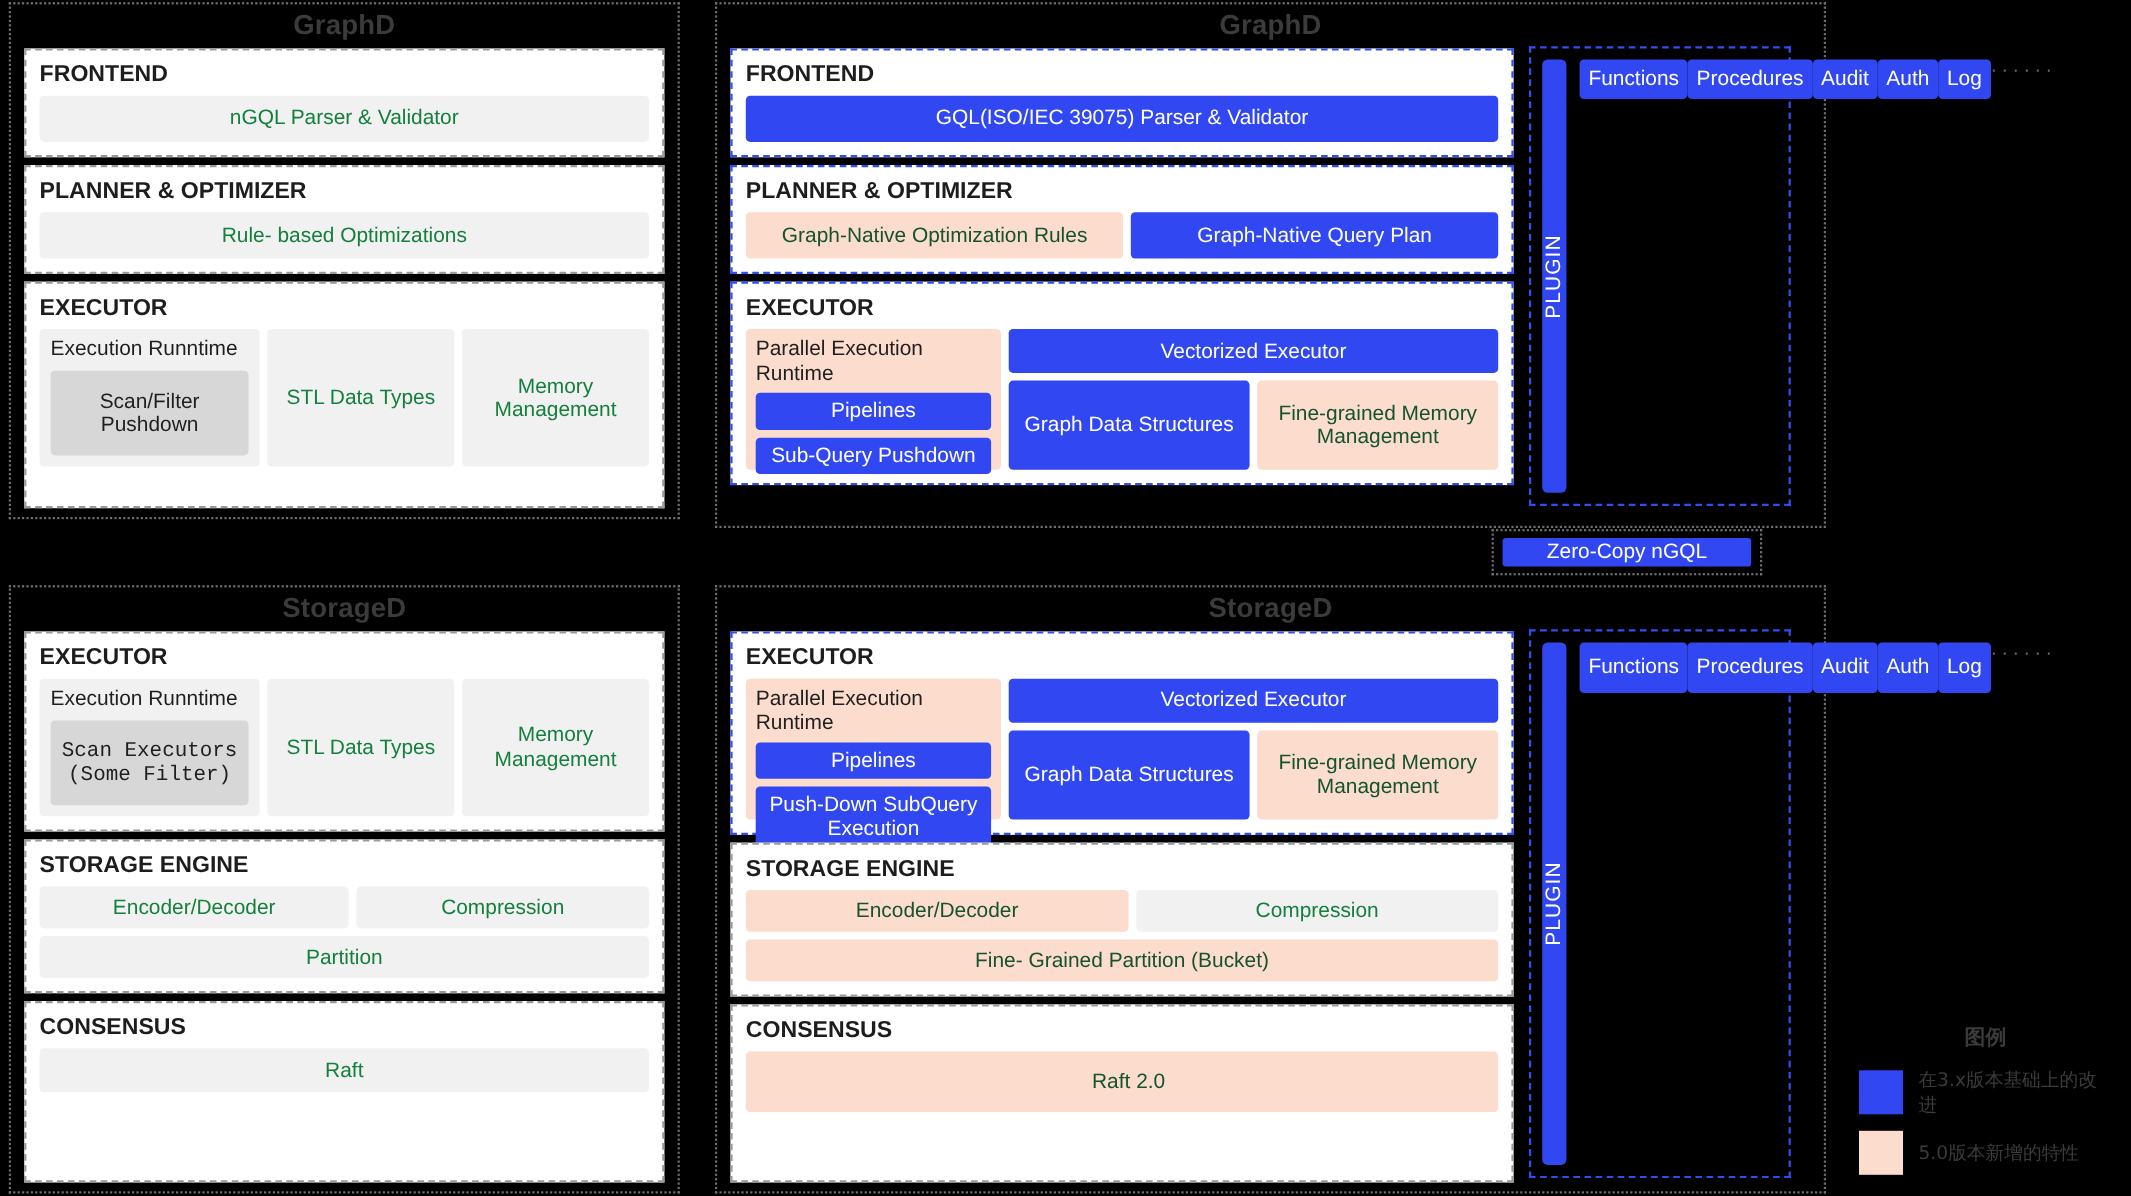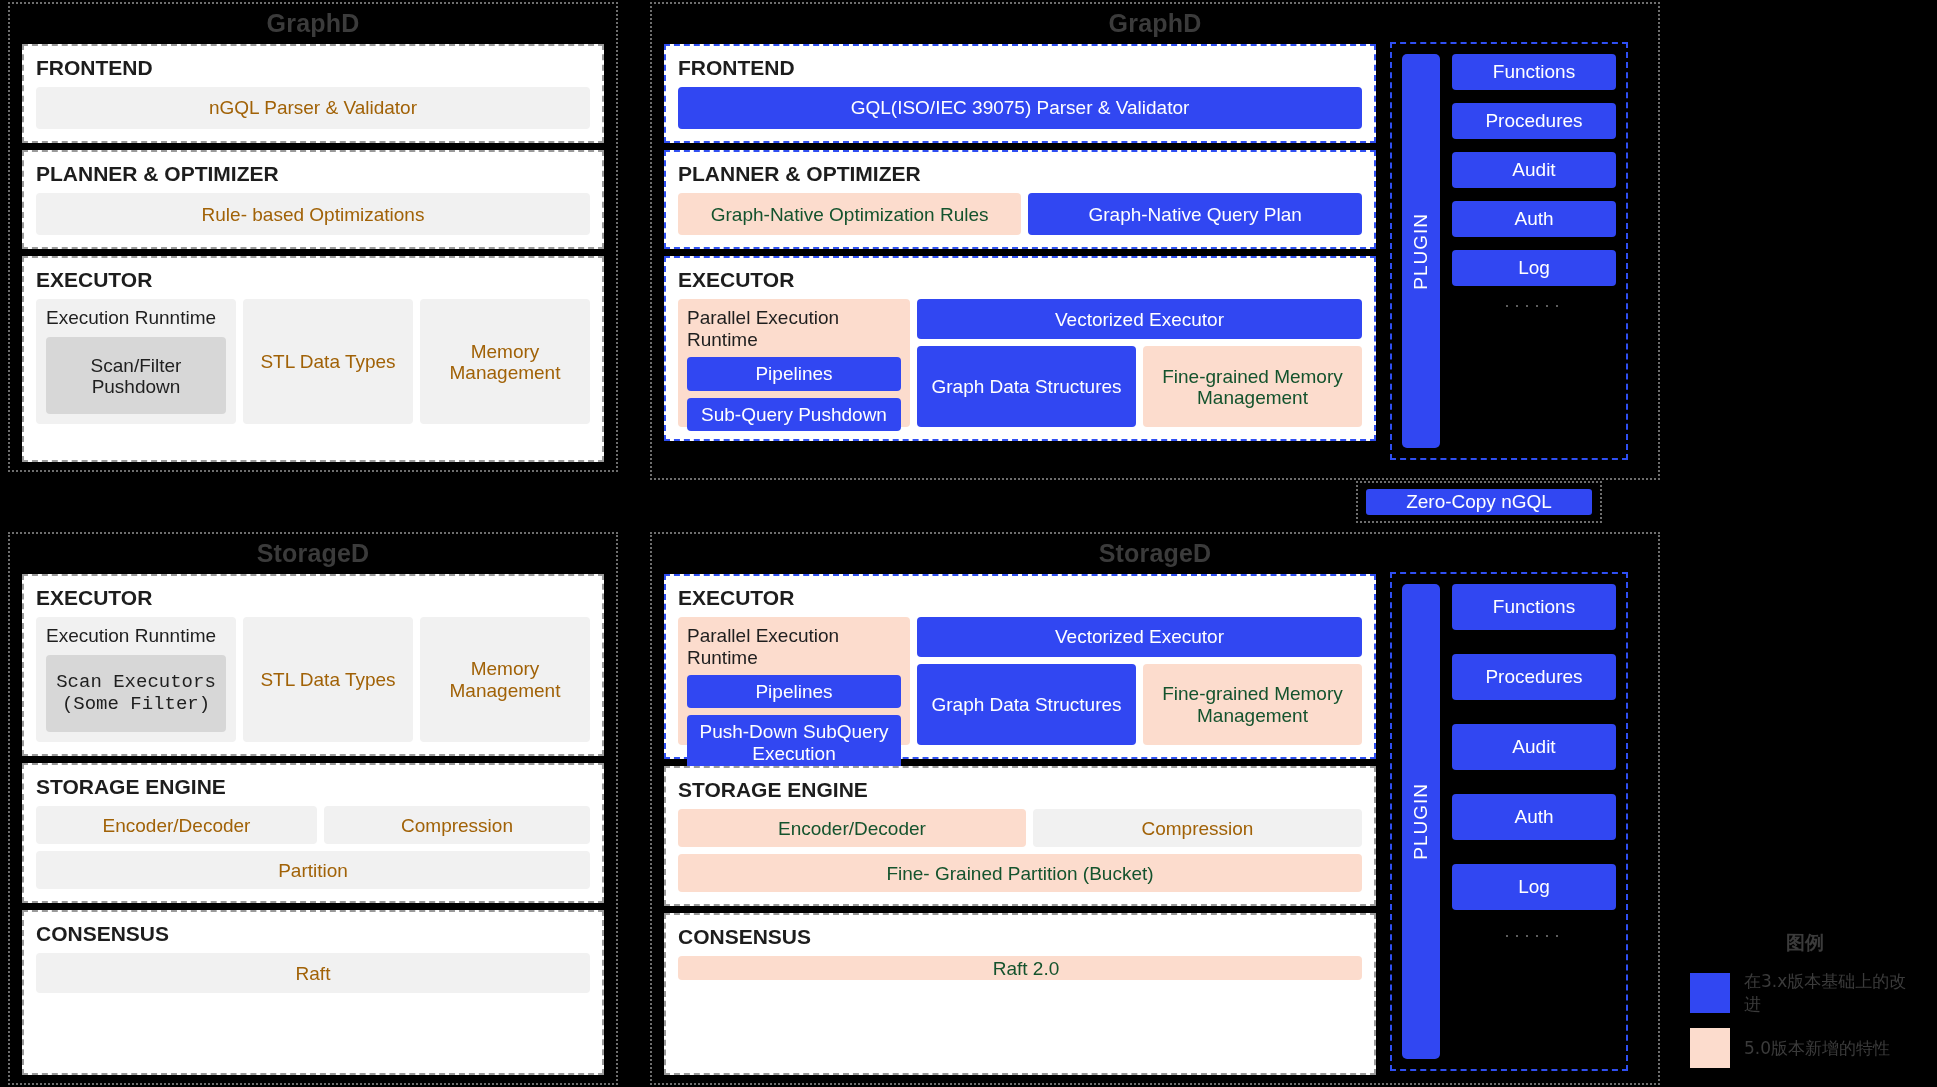--- a/index.html
+++ b/index.html
@@ -54,21 +54,21 @@
 
   
   .blk {
     display: flex; align-items: center; justify-content: center;
     text-align: center;
     font-size: 19px;
     line-height: 1.12;
     border-radius: 4px;
     padding: 6px 8px;
   }
-  .blk.gray    { background: #f1f1f1; color: #a16207; }
+  .blk.gray    { background: #f1f1f1; color: #15803d; }
   .blk.gray-d  { background: #d7d7d7; color: #1f1f1f; }
   .blk.blue    { background: #3147f2; color: #ffffff; }
   .blk.peach   { background: #fcdccd; color: #14532d; }
 
   .row { display: flex; gap: 7px; }
   .row + .row { margin-top: 7px; }
 
   
   .exec-row { display: flex; gap: 7px; }
   .exec-runtime {
@@ -99,21 +99,21 @@
   .plugin-bar {
     width: 38px;
     background: #3147f2;
     border-radius: 5px;
     display: flex; align-items: center; justify-content: center;
     color: #fff;
     font-size: 19px;
     letter-spacing: 1px;
   }
   .plugin-bar span { writing-mode: vertical-rl; transform: rotate(180deg); }
-  .plugin-items { flex: 1; display: flex; flex-direction: column; }
+  .plugin-items { flex: 1; display: flex; }
   .plugin-items .blk { border-radius: 4px; }
   .plugin-dots {
     text-align: center; color: #6d6d6d;
     font-size: 18px; letter-spacing: 4px;
     line-height: 1;
   }
 
   
   .nrpc-wrap {
     position: absolute;
@@ -298,21 +298,21 @@
           <div class="blk peach" style="flex:1.06;">Encoder/Decoder</div>
           <div class="blk gray" style="flex:1;">Compression</div>
         </div>
         <div class="row" style="height:38px;">
           <div class="blk peach" style="flex:1;">Fine- Grained Partition  (Bucket)</div>
         </div>
       </div>
 
       <div class="section dashed-gray" style="flex:1;">
         <div class="section-title">CONSENSUS</div>
-        <div class="blk peach" style="height:24px;padding-left:20px;">Raft 2.0</div>
+        <div class="blk peach" style="height:55px;padding-left:20px;">Raft 2.0</div>
       </div>
 
     </div>
 
     <div class="plugin-wrap" style="left:738px; top:38px; width:238px; bottom:12px;">
       <div class="plugin-bar">
         <span>PLUGIN</span>
       </div>
       <div class="plugin-items">
         <div class="blk blue" style="height:46px; margin-bottom:24px;">Functions</div>

